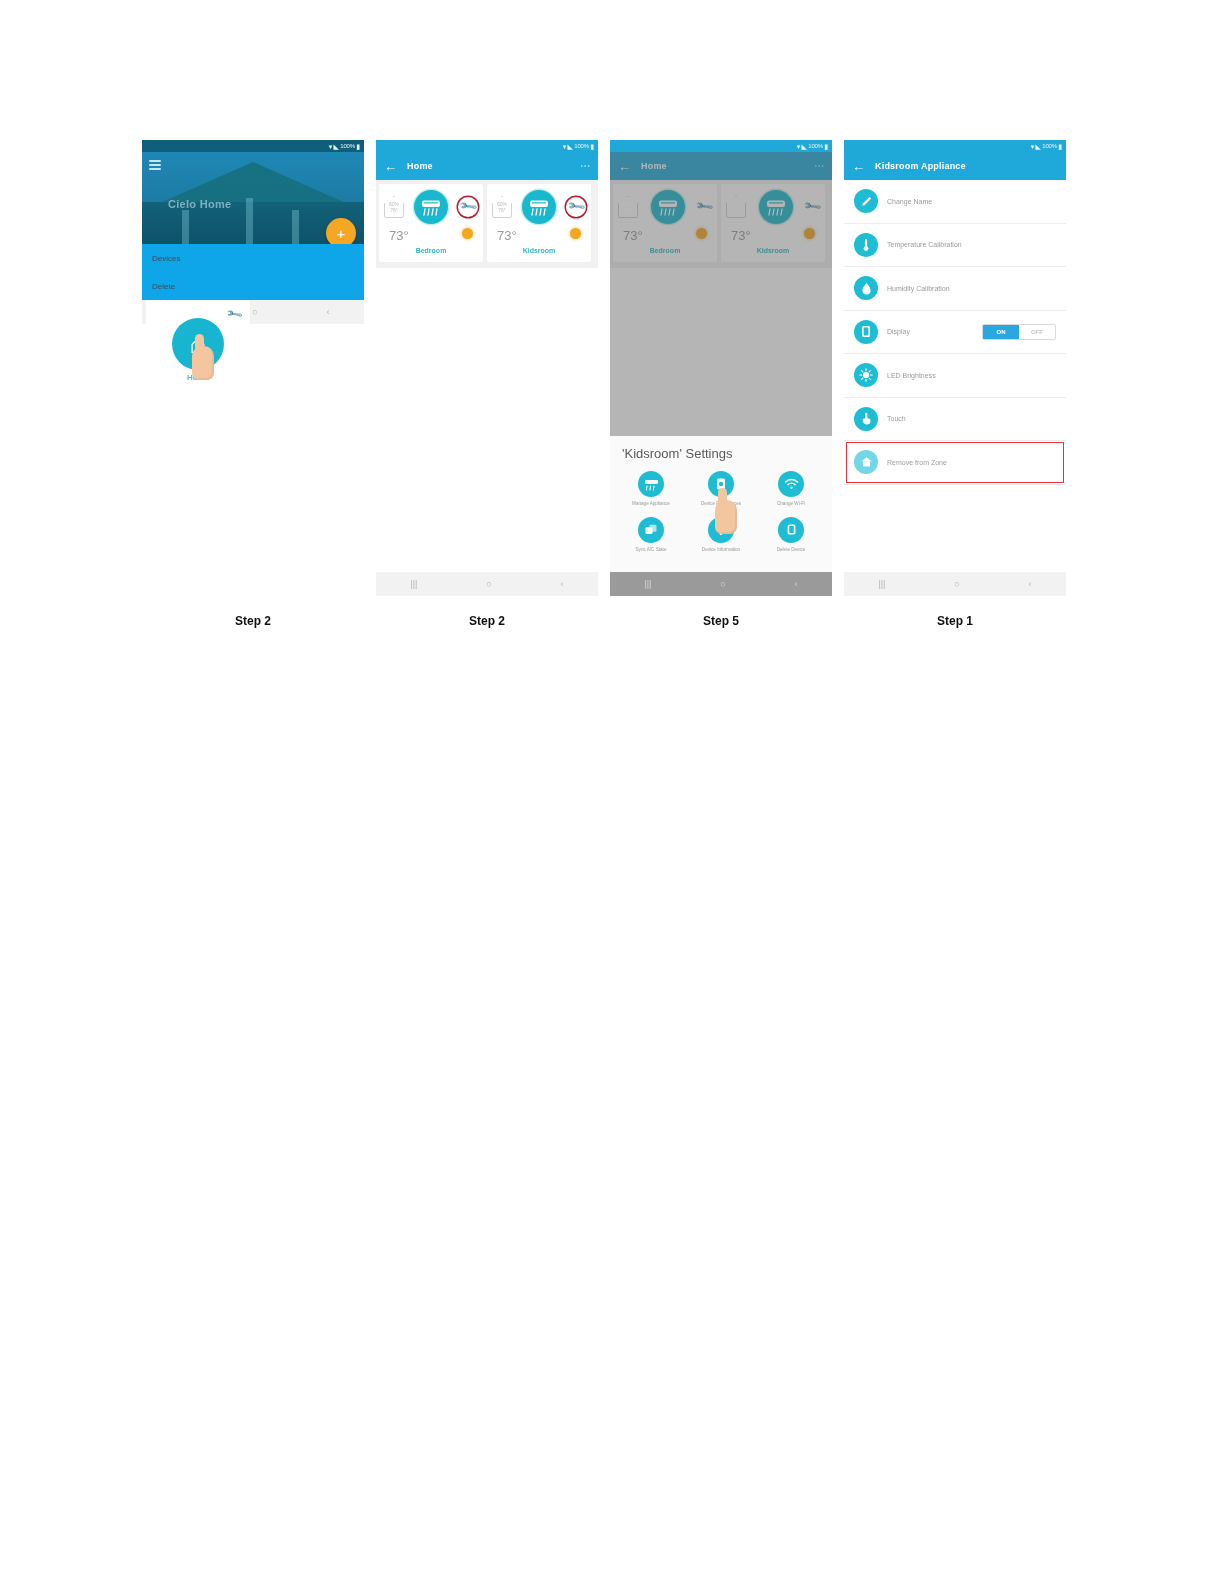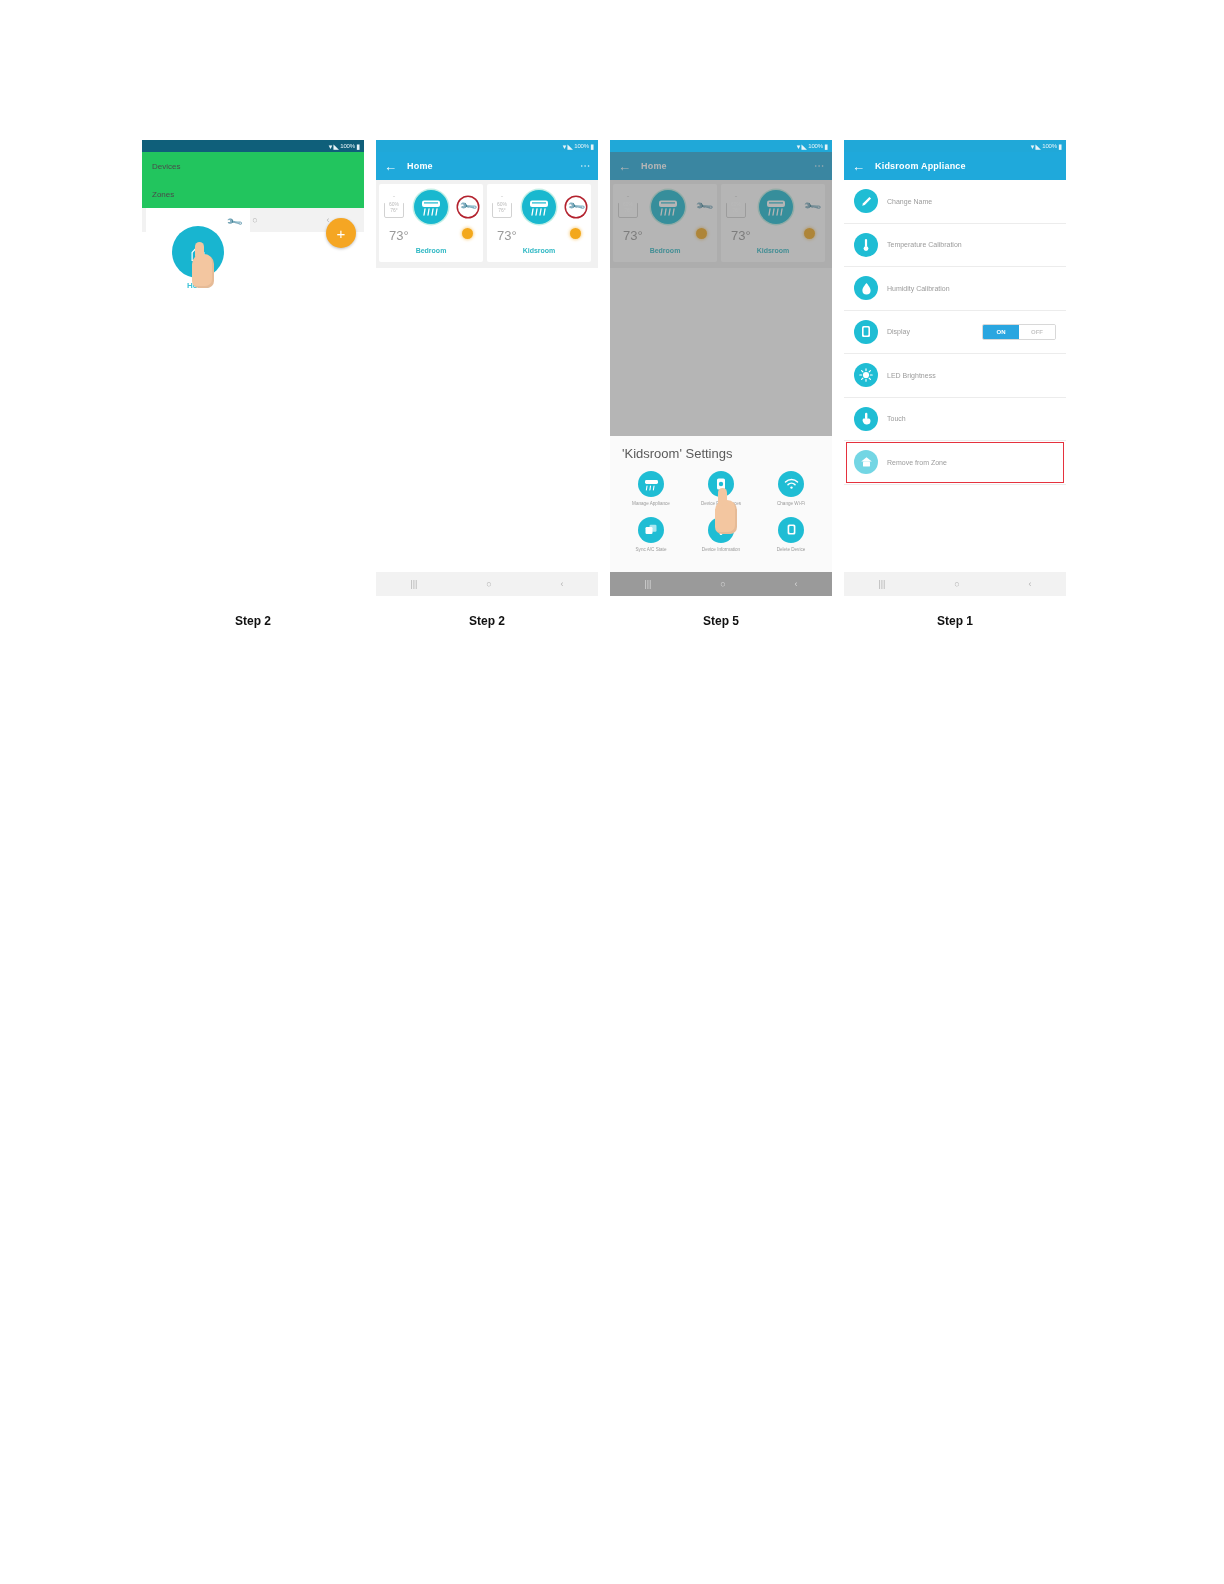--- a/index.html
+++ b/index.html
@@ -97,21 +97,21 @@
 
   .fab {
     position:absolute; right: 8px; top: 78px;
     width: 30px; height: 30px; border-radius: 50%;
     background: #f5a623;
     box-shadow: 0 1px 3px rgba(0,0,0,.25);
     display:flex; align-items:center; justify-content:center;
     color:#fff; font-size: 15px; line-height:1; font-weight: 300;
   }
 
-  .list-body { background:#22c55e; flex:1; position:relative; }
+  .list-body { background:#0ea5e9; flex:1; position:relative; }
   .list-row {
     height: 28px; display:flex; align-items:center;
     padding-left: 10px; font-size: 8px; color:#4a4a4a;
   }
   .zone-tile {
     position:absolute; left: 4px; top: 56px;
     width: 104px; height: 100px; background:#fff;
     display:flex; flex-direction:column; align-items:center; justify-content:center;
     gap:3px;
   }
@@ -245,26 +245,40 @@
     <div class="step-col">
       <div class="phone">
 
         <div class="statusbar dark">
           <span class="si wifi-g">▾</span>
           <span class="si sig-g">◣</span>
           <span class="si pct">100%</span>
           <span class="si bat-g">▮</span>
         </div>
 
+        <div class="hero">
+          <div class="mountain"></div>
+          <div class="roof"></div>
+          <div class="body"></div>
+          <div class="pillar" style="left:40px;"></div>
+          <div class="pillar" style="left:104px;height:46px;"></div>
+          <div class="pillar" style="left:150px;"></div>
+          <div class="hamburger">
+              <i></i>
+              <i></i>
+              <i></i>
+            </div>
+          <div class="hero-label">Cielo Home</div>
+        </div>
 
         <div class="fab">+</div>
 
         <div class="list-body">
           <div class="list-row">Devices</div>
-          <div class="list-row">Zones</div>
+          <div class="list-row">Delete</div>
 
           <div class="zone-tile">
             <span class="wrench-sm">🔧</span>
             <div class="zone-circ">
               <span class="house-g">⌂</span>
             </div>
             <div class="zone-name">Home</div>
             <div class="hand" style="left:46px; top:46px;"></div>
           </div>
         </div>

